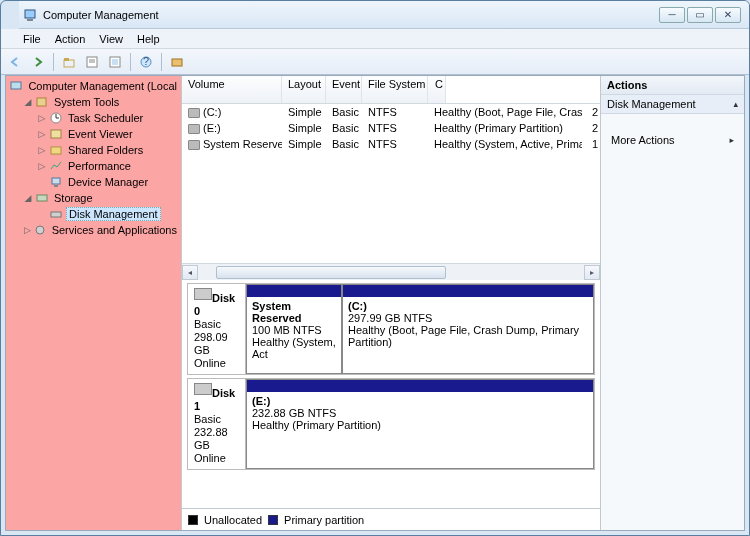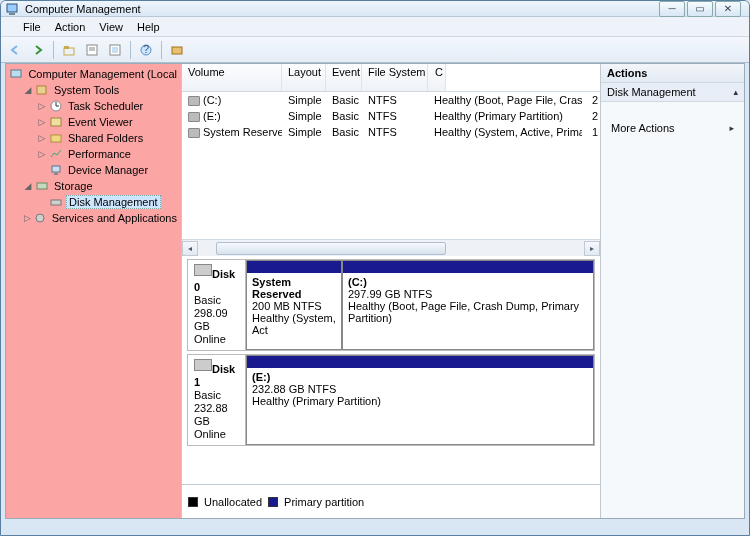--- a/index.html
+++ b/index.html
@@ -1,19 +1,19 @@
 <!DOCTYPE html>
 <html><head>
 <meta charset="utf-8">
 <style>
 * { box-sizing: border-box; margin: 0; padding: 0; font-family: "Segoe UI", Tahoma, sans-serif; font-size: 11px; }
 body { background: #d9e7f5; width: 750px; height: 536px; overflow: hidden; border: 1px solid #5a7ea0; border-radius: 6px 6px 0 0; position: relative; }
 
 
-.titlebar { height: 16px; background: linear-gradient(#eef5fc, #d9e7f5); display: flex; align-items: center; padding: 0 4px; border-bottom: 1px solid #b8c8d8; }
+.titlebar { height: 28px; background: linear-gradient(#eef5fc, #d9e7f5); display: flex; align-items: center; padding: 0 4px; border-bottom: 1px solid #b8c8d8; margin-left: 18px; }
 .titlebar .ico { width: 16px; height: 16px; margin-right: 4px; display:inline-flex; align-items:center; justify-content:center; }
 .titlebar .title { color: #000; flex: 1; }
 .winbtn { width: 26px; height: 16px; border: 1px solid #8aa; background: linear-gradient(#f7fbff,#d7e7f4); margin-left: 2px; border-radius: 2px; display:flex;align-items:center;justify-content:center; font-size:10px; color:#345;}
 .winbtn:last-child { margin-right: 4px; }
 
 
 .menubar { height: 20px; background: #eef3fa; display: flex; align-items: center; padding: 0 16px; gap: 2px; border-bottom: 1px solid #d0d8e2; }
 .menubar span { padding: 2px 6px; cursor: default; }
 
 
@@ -49,21 +49,21 @@
 .diskrow { display:flex; border:1px solid #bbb; margin:3px 5px; min-height:62px;}
 .diskinfo { width:72px; padding:4px 6px; border-right:1px solid #bbb; font-size:11px; line-height:13px;}
 .diskinfo .dico{display:inline-block;width:18px;height:12px;background:#ccc;border:1px solid #888;margin-bottom:2px;}
 .diskinfo b{font-weight:bold;}
 .parts { flex:1; display:flex; padding:0;}
 .part { border:1px solid #888; margin:0; display:flex; flex-direction:column;}
 .part .pbar { height:12px; background:#1a1a8f;}
 .part .pbody { padding:3px 5px; font-size:11px; line-height:12px; background:#fff; flex:1;}
 .part .pbody b{font-weight:bold;}
 
-.legend { height:34px; border-top:1px solid #c0c8d0; display:flex; align-items:center; padding:0 6px; gap:6px; background:#fff;}
+.legend { height:22px; border-top:1px solid #c0c8d0; display:flex; align-items:center; padding:0 6px; gap:6px; background:#fff;}
 .legend .sw{width:10px;height:10px;display:inline-block;border:1px solid #333;}
 .legend .sw.black{background:#000;} .legend .sw.blue{background:#1a1a8f;}
 
 
 .actions { width:144px; border-left:1px solid #c0c8d0; background:#f6f9fc; display:flex; flex-direction:column;}
 .actions .ah { background:linear-gradient(#f2f6fb,#e3eaf3); padding:3px 6px; font-weight:bold; border-bottom:1px solid #d0d8e2;}
 .actions .sect { background:#e8eef7; padding:3px 6px; border-bottom:1px solid #d0d8e2; display:flex; justify-content:space-between; align-items:center;}
 .actions .item { padding:20px 10px; display:flex; justify-content:space-between; align-items:center; cursor:default;}
 .arrow{font-size:9px;color:#333;}
 .center-wrap{display:flex;flex-direction:column;flex:1;min-width:0;}
@@ -280,21 +280,21 @@
       <div style="flex:1"></div>
       <div class="arr">▸</div>
     </div>
 
     <div class="graphical" id="graphical" style="height:228px;">
         <div class="diskrow">
           <div class="diskinfo"><span class="dico"></span><b>Disk 0</b><br><span>Basic</span><br><span>298.09 GB</span><br><span>Online</span></div>
           <div class="parts">
             <div class="part" style="width: 96px;">
               <div class="pbar"></div>
-              <div class="pbody"><b>System Reserved</b><br><span>200 MB NTFS</span><br><span>Healthy (System, Act</span></div>
+              <div class="pbody"><b>System Reserved</b><br><span>100 MB NTFS</span><br><span>Healthy (System, Act</span></div>
             </div>
             <div class="part" style="width: 252px;">
               <div class="pbar"></div>
               <div class="pbody"><b>(C:)</b><br><span>297.99 GB NTFS</span><br><span>Healthy (Boot, Page File, Crash Dump, Primary Partition)</span></div>
             </div>
           </div>
         </div>
         <div class="diskrow">
           <div class="diskinfo"><span class="dico"></span><b>Disk 1</b><br><span>Basic</span><br><span>232.88 GB</span><br><span>Online</span></div>
           <div class="parts">

